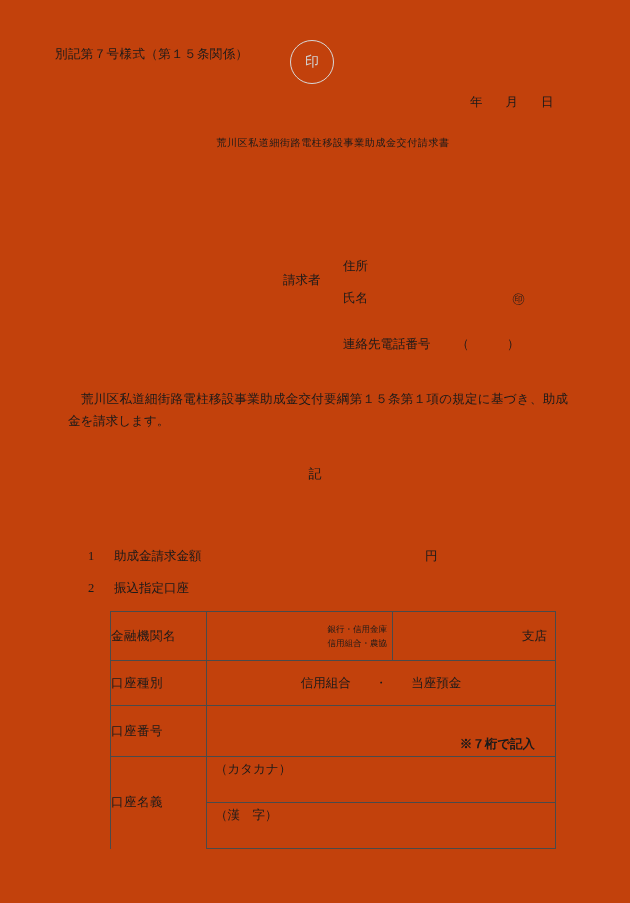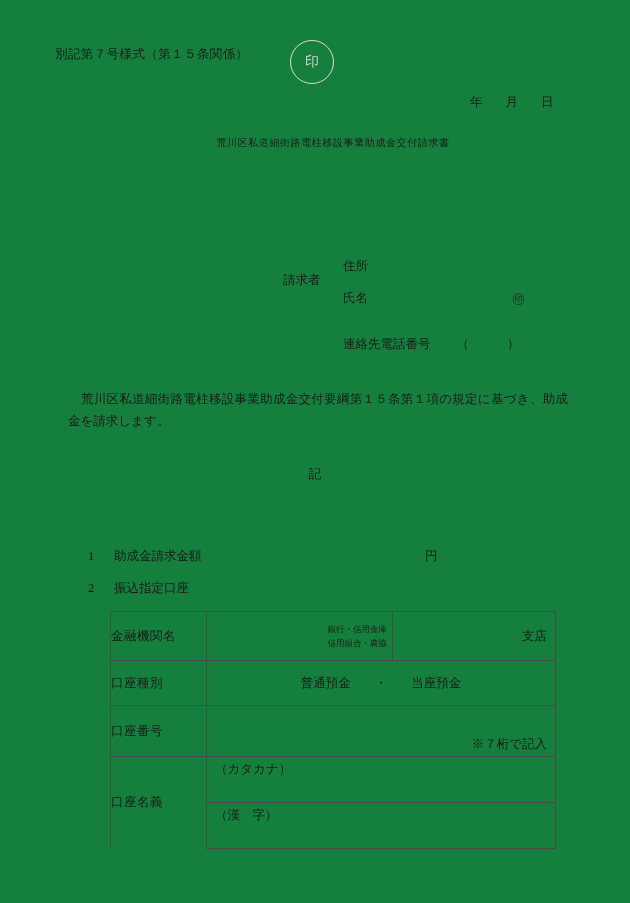--- a/index.html
+++ b/index.html
@@ -10,21 +10,21 @@
   }
   body {
     font-family: "Liberation Serif", "DejaVu Serif", serif;
     color: #1a1a1a;
     -webkit-font-smoothing: antialiased;
   }
   #page {
     position: relative;
     width: 630px;
     height: 903px;
-    background: #15803d;
+    background: #c2410c;
     overflow: hidden;
   }
   .abs { position: absolute; }
 
   
   #form-code {
     left: 55px;
     top: 46px;
     font-size: 12.5px;
     letter-spacing: 0.4px;
@@ -180,23 +180,24 @@
     height: 44px;
     text-align: center;
   }
   .acct-type-cell .gap { display: inline-block; width: 24px; }
   .acct-num-cell {
     position: relative;
     height: 50px;
   }
   .acct-num-note {
     position: absolute;
-    right: 8px;
+    right: 20px;
     bottom: 3px;
     white-space: nowrap;
+    font-weight: bold;
   }
   .holder-sub {
     height: 45px;
     position: relative;
   }
   .holder-sub .sub-label {
     position: absolute;
     left: 8px;
     top: 4px;
     white-space: nowrap;
@@ -256,21 +257,21 @@
           </div>
         </td>
         <td class="branch-cell">
           <span class="branch-label">支店</span>
         </td>
       </tr>
 
       <tr>
         <td class="th-cell">口座種別</td>
         <td class="acct-type-cell" colspan="2">
-          <span>普通預金</span><span class="gap"></span><span>・</span><span class="gap"></span><span>当座預金</span>
+          <span>信用組合</span><span class="gap"></span><span>・</span><span class="gap"></span><span>当座預金</span>
         </td>
       </tr>
 
       <tr>
         <td class="th-cell">口座番号</td>
         <td class="acct-num-cell" colspan="2">
           <span class="acct-num-note">※７桁で記入</span>
         </td>
       </tr>
 

